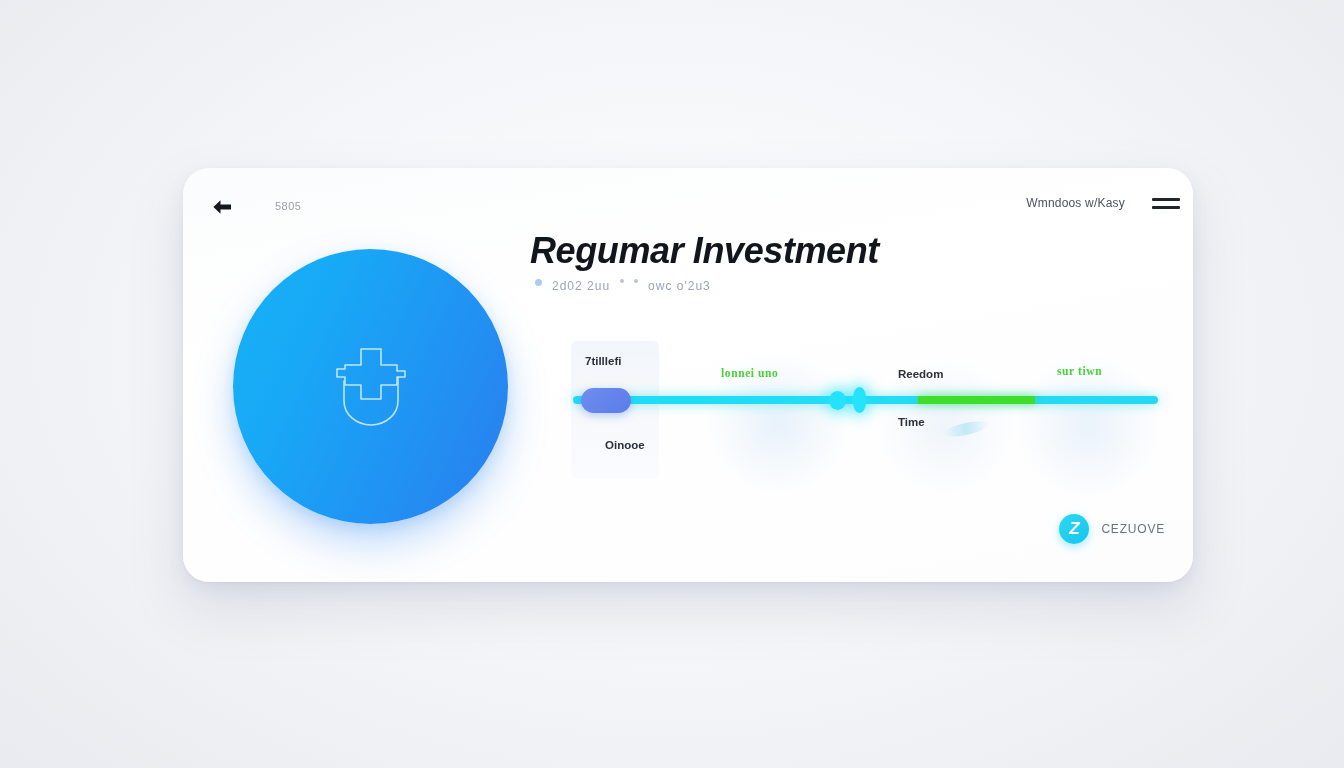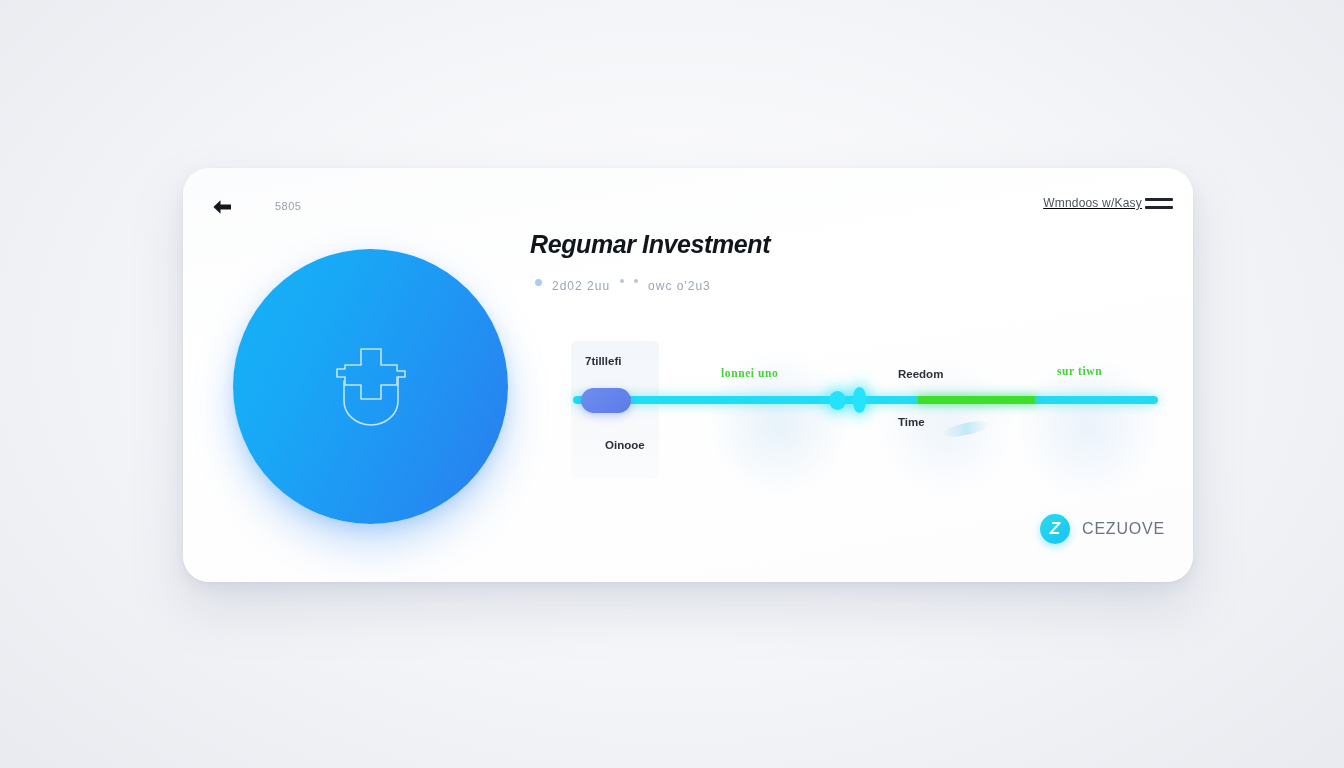--- a/index.html
+++ b/index.html
@@ -61,26 +61,25 @@
     top: 32px;
     font-size: 11px;
     letter-spacing: 0.5px;
     color: #9aa1ae;
     filter: blur(0.45px);
     user-select: none;
   }
 
   .topbar-right {
     position: absolute;
-    right: 20px;
+    right: 13px;
     top: 28px;
     display: flex;
     align-items: center;
-    gap: 3px;
-    text-decoration: underline;
+    gap: 27px;
   }
 
   .topbar-right-label {
     font-size: 12px;
     color: #4c525e;
     letter-spacing: 0.2px;
     filter: blur(0.5px);
     white-space: nowrap;
   }
 
@@ -117,21 +116,21 @@
     align-items: center;
     justify-content: center;
   }
   .hero-circle svg { display: block; opacity: 0.92; }
 
   
   .title {
     position: absolute;
     left: 347px;
     top: 62px;
-    font-size: 25px;
+    font-size: 36px;
     font-weight: 700;
     font-style: italic;
     letter-spacing: -0.4px;
     color: #11151c;
     white-space: nowrap;
   }
 
   .subtitle-row {
     position: absolute;
     left: 352px;
@@ -292,21 +291,21 @@
     display: flex;
     align-items: center;
     justify-content: center;
     color: #ffffff;
     font-size: 17px;
     font-weight: 700;
     font-style: italic;
     box-shadow: 0 3px 9px rgba(35, 205, 240, 0.40);
   }
   .brand-label {
-    font-size: 16px;
+    font-size: 12px;
     letter-spacing: 0.8px;
     color: #6b7280;
     filter: blur(0.55px);
     white-space: nowrap;
   }
 </style>
 </head>
 <body>
 
 <div class="card">

